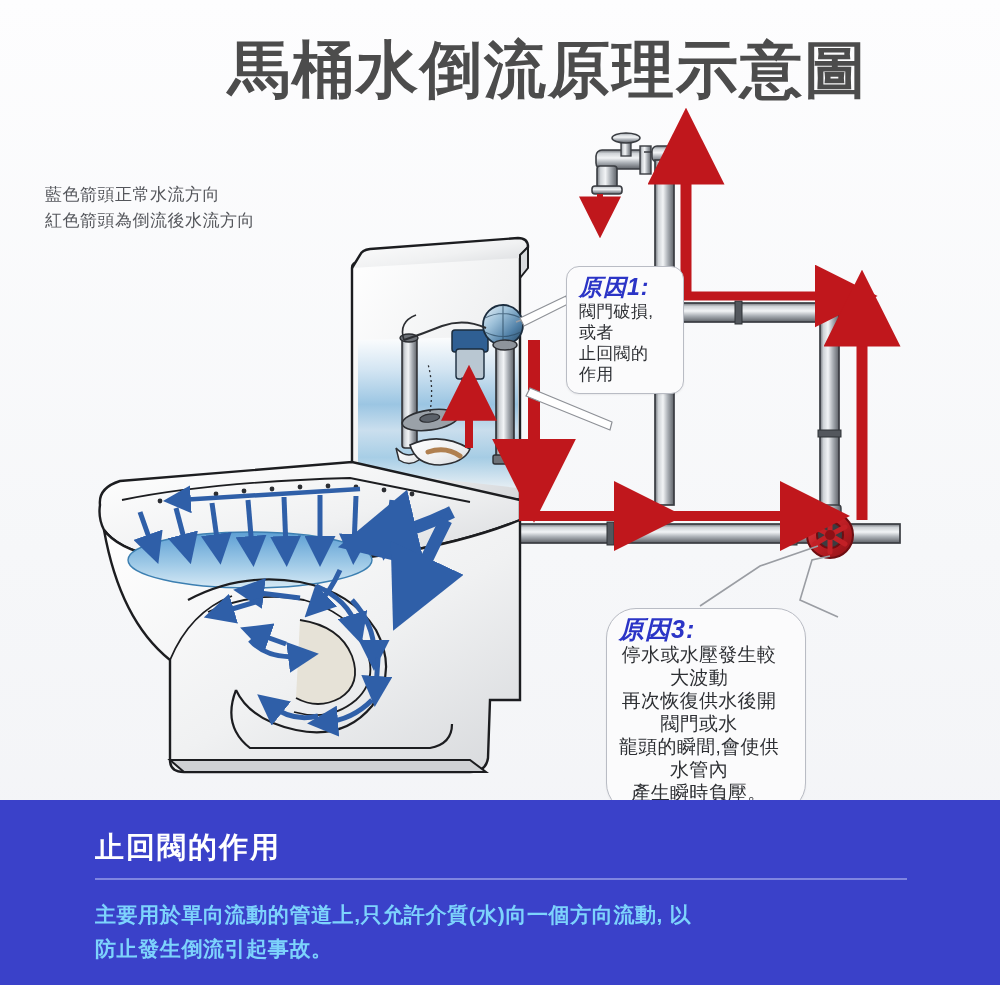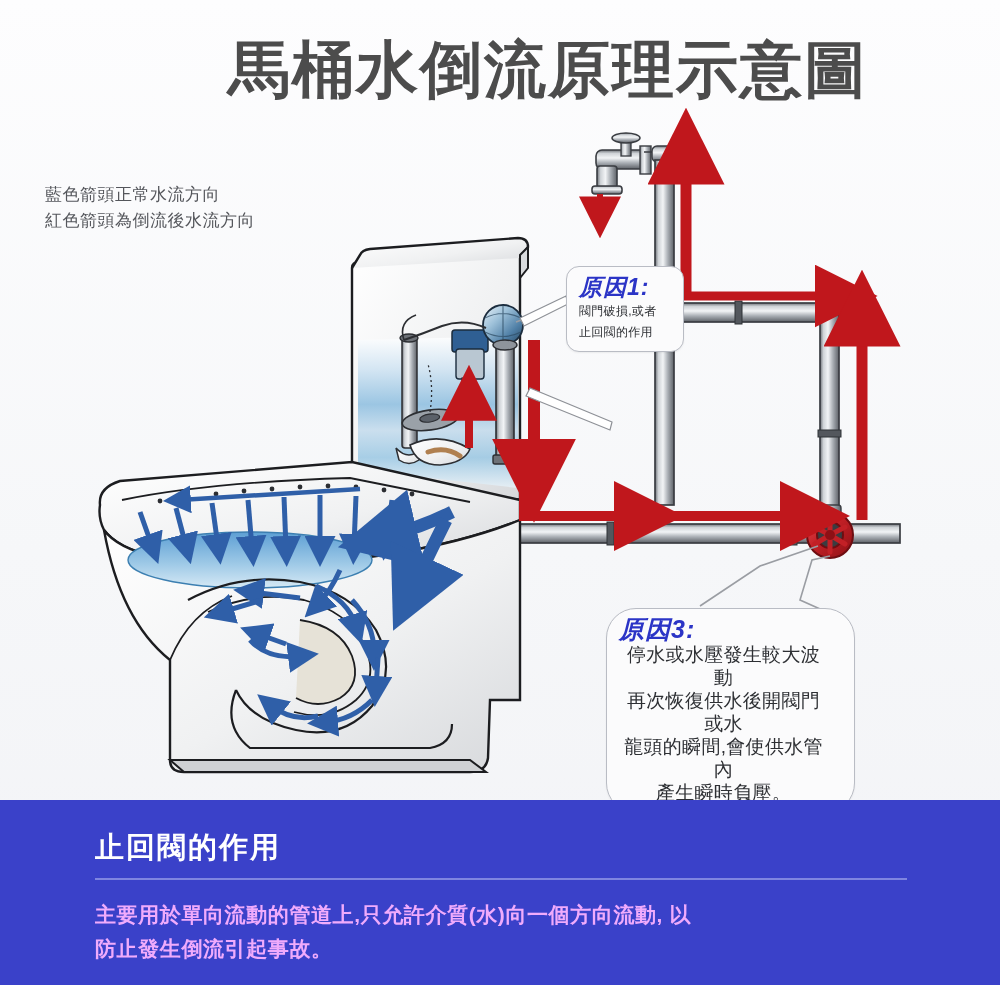--- a/index.html
+++ b/index.html
@@ -43,48 +43,48 @@
     border-radius:13px;
     box-shadow:0 1px 2px rgba(0,0,0,0.06);
     padding:6px 26px 8px 12px;
     box-sizing:border-box;
   }
   .callout .ctitle{
     font-size:22px;font-weight:bold;font-style:italic;
     color:#2b34c6;line-height:28px;letter-spacing:1px;
   }
   .callout .cbody{
-    font-size:12px;line-height:21px;color:#2d2f33;
+    font-size:17px;line-height:21px;color:#2d2f33;
     letter-spacing:0.3px;
   }
   #callout1{left:566px;top:266px;width:118px;}
   #callout1 .ctitle{font-size:23px;}
   #callout2{left:610px;top:382px;width:174px;}
   #callout2 .ctitle{font-size:25px;}
   #callout2 .cbody{text-align:center;font-size:15.5px;}
-  #callout3{left:606px;top:608px;width:249px;border-radius:30px;}
+  #callout3{left:606px;top:608px;width:200px;border-radius:30px;}
   #callout3 .ctitle{font-size:25px;}
   #callout3 .cbody{text-align:center;font-size:19px;line-height:23px;}
 
   
   .banner{
     position:absolute;left:0;top:800px;width:1000px;height:208px;
     background:#3a41c9;
   }
   .banner .bh{
     position:absolute;left:95px;top:28px;
     color:#ffffff;font-size:29px;font-weight:bold;letter-spacing:2px;
   }
   .banner .rule{
     position:absolute;left:95px;top:78px;width:812px;height:2px;
     background:#7f85e0;
   }
   .banner .bb{
     position:absolute;left:95px;top:98px;width:830px;
-    color:#f0abfc;font-size:21px;font-weight:bold;line-height:34px;letter-spacing:0.6px;
+    color:#7dd3fc;font-size:21px;font-weight:bold;line-height:34px;letter-spacing:0.6px;
   }
   .banner-foot{
     position:absolute;left:0;top:985px;width:1000px;height:15px;background:#ffffff;
   }
 </style>
 </head>
 <body>
 
 <div id="page">
 

